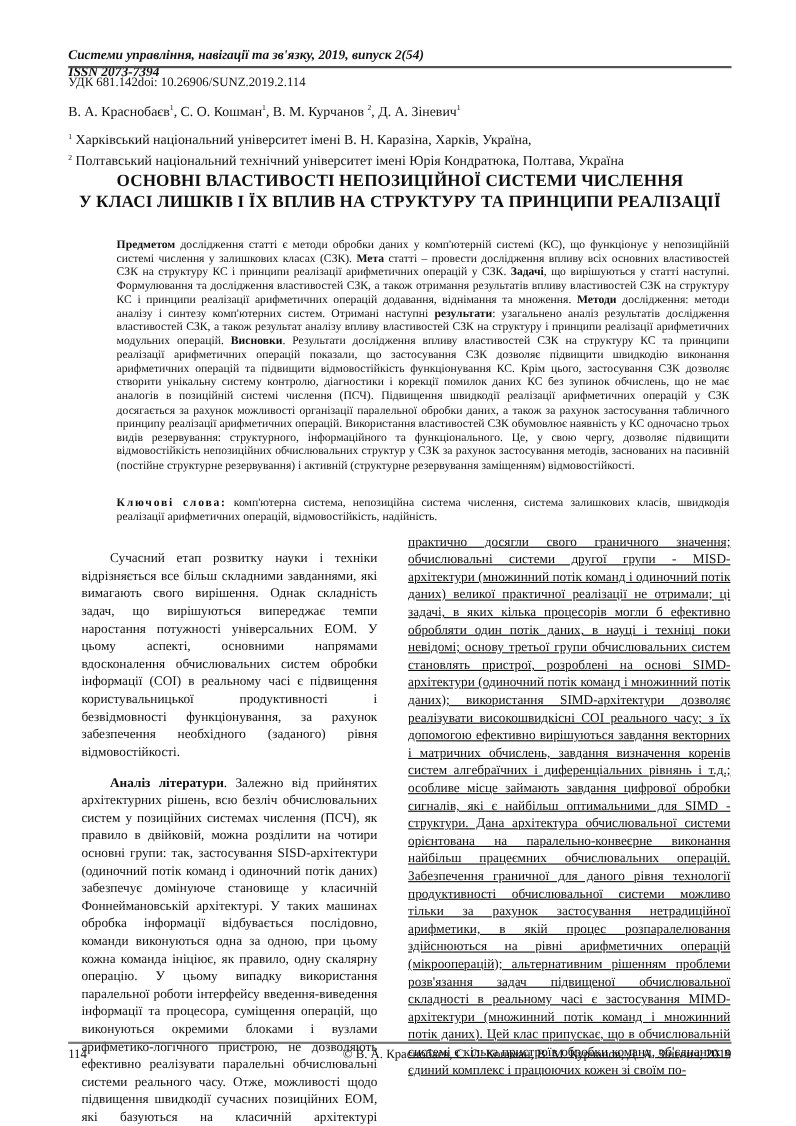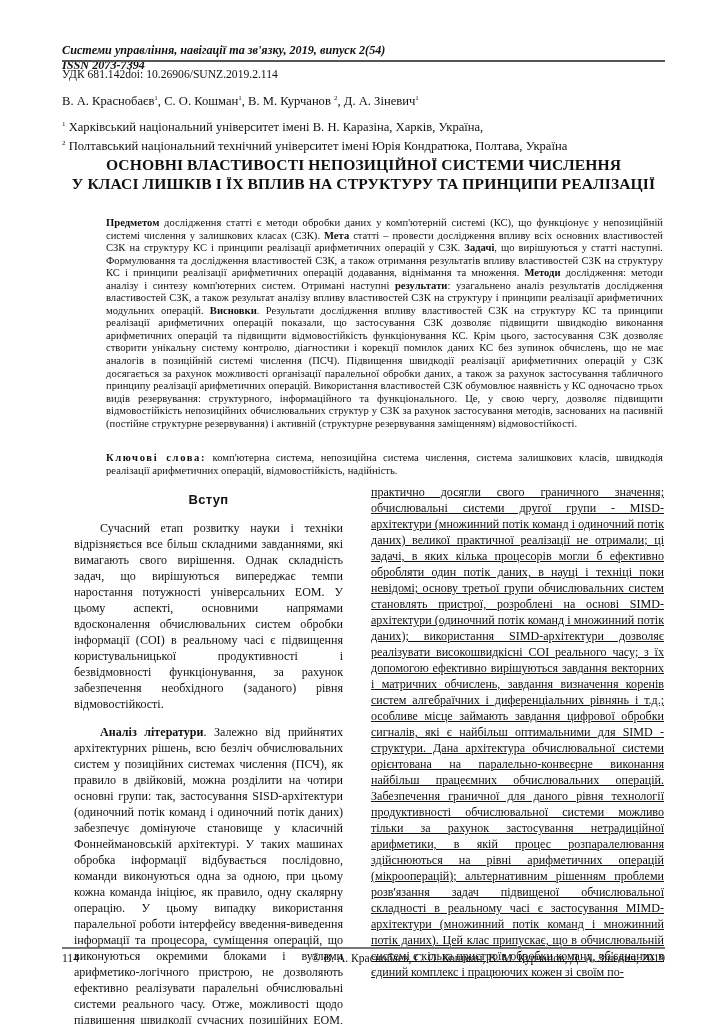--- a/index.html
+++ b/index.html
@@ -78,21 +78,20 @@
   <div class="title">
     <div>ОСНОВНІ ВЛАСТИВОСТІ НЕПОЗИЦІЙНОЇ СИСТЕМИ ЧИСЛЕННЯ</div>
     <div>У КЛАСІ ЛИШКІВ І ЇХ ВПЛИВ НА СТРУКТУРУ ТА ПРИНЦИПИ РЕАЛІЗАЦІЇ</div>
   </div>
 
   <div class="abstract"><b>Предметом</b><span> дослідження статті є методи обробки даних у комп'ютерній системі (КС), що функціонує у непозиційній системі числення у залишкових класах (СЗК). </span><b>Мета</b><span> статті – провести дослідження впливу всіх основних властивостей СЗК на структуру КС і принципи реалізації арифметичних операцій у СЗК. </span><b>Задачі</b><span>, що вирішуються у статті наступні. Формулювання та дослідження властивостей СЗК, а також отримання результатів впливу властивостей СЗК на структуру КС і принципи реалізації арифметичних операцій додавання, віднімання та множення. </span><b>Методи</b><span> дослідження: методи аналізу і синтезу комп'ютерних систем. Отримані наступні </span><b>результати</b><span>: узагальнено аналіз результатів дослідження властивостей СЗК, а також результат аналізу впливу властивостей СЗК на структуру і принципи реалізації арифметичних модульних операцій. </span><b>Висновки</b><span>. Результати дослідження впливу властивостей СЗК на структуру КС та принципи реалізації арифметичних операцій показали, що застосування СЗК дозволяє підвищити швидкодію виконання арифметичних операцій та підвищити відмовостійкість функціонування КС. Крім цього, застосування СЗК дозволяє створити унікальну систему контролю, діагностики і корекції помилок даних КС без зупинок обчислень, що не має аналогів в позиційній системі числення (ПСЧ). Підвищення швидкодії реалізації арифметичних операцій у СЗК досягається за рахунок можливості організації паралельної обробки даних, а також за рахунок застосування табличного принципу реалізації арифметичних операцій. Використання властивостей СЗК обумовлює наявність у КС одночасно трьох видів резервування: структурного, інформаційного та функціонального. Це, у свою чергу, дозволяє підвищити відмовостійкість непозиційних обчислювальних структур у СЗК за рахунок застосування методів, заснованих на пасивній (постійне структурне резервування) і активній (структурне резервування заміщенням) відмовостійкості.</span></div>
 
   <div class="keywords"><span class="kw-label">Ключові слова:</span><span> комп'ютерна система, непозиційна система числення, система залишкових класів, швидкодія реалізації арифметичних операцій, відмовостійкість, надійність.</span></div>
 
   <div class="col col-left">
-    <div class="section-title">Вступ</div>
     <p class="para">Сучасний етап розвитку науки і техніки відрізняється все більш складними завданнями, які вимагають свого вирішення. Однак складність задач, що вирішуються випереджає темпи наростання потужності універсальних ЕОМ. У цьому аспекті, основними напрямами вдосконалення обчислювальних систем обробки інформації (СОІ) в реальному часі є підвищення користувальницької продуктивності і безвідмовності функціонування, за рахунок забезпечення необхідного (заданого) рівня відмовостійкості.</p>
     <p class="para"><b>Аналіз літератури</b><span>. Залежно від прийнятих архітектурних рішень, всю безліч обчислювальних систем у позиційних системах числення (ПСЧ), як правило в двійковій, можна розділити на чотири основні групи: так, застосування SISD-архітектури (одиночний потік команд і одиночний потік даних) забезпечує домінуюче становище у класичній Фоннеймановській архітектурі. У таких машинах обробка інформації відбувається послідовно, команди виконуються одна за одною, при цьому кожна команда ініціює, як правило, одну скалярну операцію. У цьому випадку використання паралельної роботи інтерфейсу введення-виведення інформації та процесора, суміщення операцій, що виконуються окремими блоками і вузлами арифметико-логічного пристрою, не дозволяють ефективно реалізувати паралельні обчислювальні системи реального часу. Отже, можливості щодо підвищення швидкодії сучасних позиційних ЕОМ, які базуються на класичній архітектурі послідовного виконання операторів,</span></p>
   </div>
 
   <div class="col col-right">
     <p class="para-noindent">практично досягли свого граничного значення; обчислювальні системи другої групи - MISD-архітектури (множинний потік команд і одиночний потік даних) великої практичної реалізації не отримали; ці задачі, в яких кілька процесорів могли б ефективно обробляти один потік даних, в науці і техніці поки невідомі; основу третьої групи обчислювальних систем становлять пристрої, розроблені на основі SIMD-архітектури (одиночний потік команд і множинний потік даних); використання SIMD-архітектури дозволяє реалізувати високошвидкісні СОІ реального часу; з їх допомогою ефективно вирішуються завдання векторних і матричних обчислень, завдання визначення коренів систем алгебраїчних і диференціальних рівнянь і т.д.; особливе місце займають завдання цифрової обробки сигналів, які є найбільш оптимальними для SIMD - структури. Дана архітектура обчислювальної системи орієнтована на паралельно-конвеєрне виконання найбільш працеємних обчислювальних операцій. Забезпечення граничної для даного рівня технології продуктивності обчислювальної системи можливо тільки за рахунок застосування нетрадиційної арифметики, в якій процес розпаралелювання здійснюються на рівні арифметичних операцій (мікрооперацій); альтернативним рішенням проблеми розв'язання задач підвищеної обчислювальної складності в реальному часі є застосування MIMD-архітектури (множинний потік команд і множинний потік даних). Цей клас припускає, що в обчислювальній системі є кілька пристроїв обробки команд, об'єднаних в єдиний комплекс і працюючих кожен зі своїм по-</p>
   </div>
 
   <div class="foot-rule"></div>
   <div class="footer">

